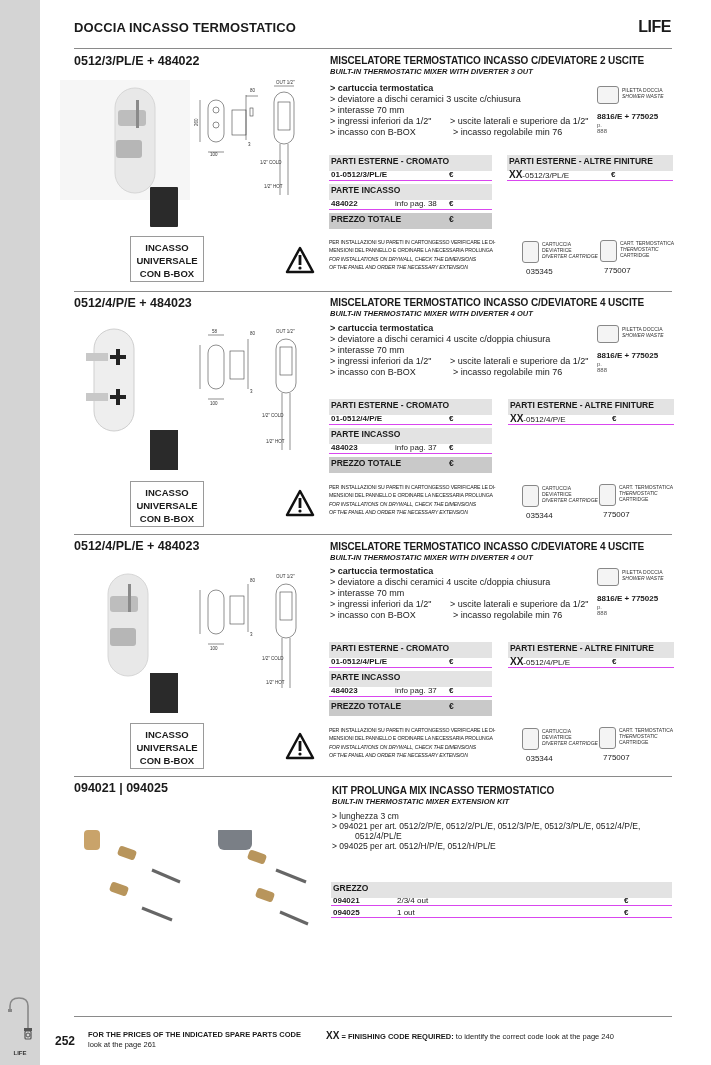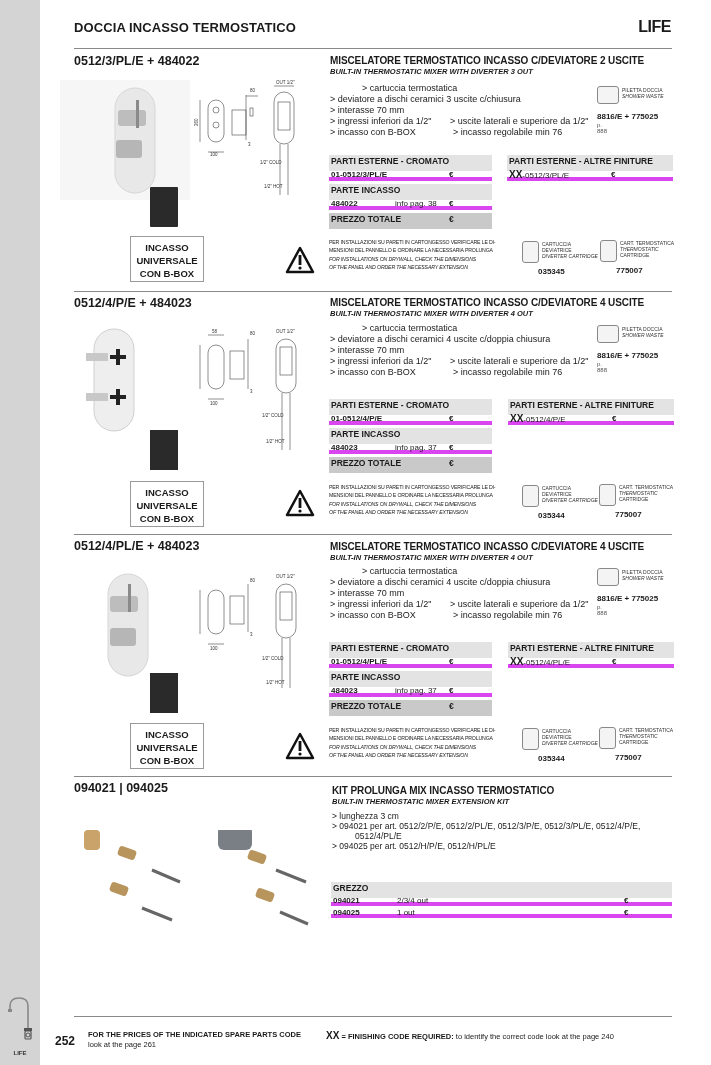--- a/index.html
+++ b/index.html
@@ -14,45 +14,45 @@
   .page-header-brand { position: absolute; right: 40px; top: 18px; font-size: 16px; font-weight: bold; letter-spacing: -0.5px; font-stretch: condensed; }
   .hr { position: absolute; height: 1px; background: #8a8a8a; }
 
   .code-title { position: absolute; font-size: 12.5px; font-weight: bold; }
 
   .prod-title { position: absolute; font-size: 10px; font-weight: bold; letter-spacing: -0.1px; white-space: nowrap; }
   .prod-sub { position: absolute; font-size: 7.5px; font-weight: bold; font-style: italic; white-space: nowrap; }
   .features { position: absolute; font-size: 9px; line-height: 11px; white-space: nowrap; }
   .features .row { height: 11px; position: relative; }
   .features .col2 { position: absolute; left: 120px; top: 0; }
-  .features b { font-weight: normal; margin-left: 32px; }
+  .features b { font-weight: bold; }
 
   .waste { position: absolute; }
   .waste .ico { position: absolute; left: 0; top: 0; width: 22px; height: 18px; border: 1px solid #888; border-radius: 3px; background: #f4f4f4; }
   .waste .lbl { position: absolute; left: 25px; top: 1px; font-size: 5px; line-height: 6px; color: #333; white-space: nowrap; }
   .waste .code { position: absolute; left: 0; top: 26px; font-size: 8px; font-weight: bold; white-space: nowrap; }
   .waste .pg { position: absolute; left: 0; top: 36px; font-size: 6px; color: #555; }
 
   .tbl-head { position: absolute; height: 16px; background: #e3e3e3; font-size: 8.5px; font-weight: bold; line-height: 12px; padding-left: 2px; white-space: nowrap; }
   .tbl-head.dark { background: #c9c9c9; }
-  .tbl-row { position: absolute; height: 13px; font-size: 8px; line-height: 13px; border-bottom: 4px solid #d946ef; white-space: nowrap; }
+  .tbl-row { position: absolute; height: 13px; font-size: 8px; line-height: 13px; border-bottom: 1px solid #d946ef; white-space: nowrap; }
   .tbl-row .c1 { position: absolute; left: 2px; font-weight: bold; }
   .tbl-row .c1n { position: absolute; left: 2px; }
   .tbl-row .c2 { position: absolute; }
   .tbl-row .eur { position: absolute; font-weight: bold; }
   .xx { font-weight: bold; font-size: 10px; }
 
   .warn-text { position: absolute; font-size: 5.2px; line-height: 8.3px; white-space: nowrap; letter-spacing: -0.15px; }
   .warn-text .it { font-style: italic; }
   .warn-tri { position: absolute; width: 30px; height: 28px; }
 
   .cart { position: absolute; }
   .cart .ico { position: absolute; left: 0; top: 0; width: 17px; height: 22px; border: 1px solid #888; border-radius: 3px; background: #f4f4f4; }
   .cart .lbl { position: absolute; left: 20px; top: 0; font-size: 5px; line-height: 6px; color: #333; white-space: nowrap; }
-  .cart .code { position: absolute; left: 16px; top: 26px; font-size: 8px; font-weight: bold; }
+  .cart .code { position: absolute; left: 4px; top: 26px; font-size: 8px; font-weight: normal; }
 
   .incasso-box { position: absolute; width: 74px; height: 46px; border: 1px solid #9a9a9a; text-align: center; font-size: 9.5px; font-weight: bold; line-height: 13px; padding-top: 4px; }
 
   .footer-page { position: absolute; left: 55px; top: 1034px; font-size: 12px; font-weight: bold; }
   .footer-left { position: absolute; left: 88px; top: 1030px; font-size: 7.5px; line-height: 10px; }
   .footer-right { position: absolute; left: 326px; top: 1030px; font-size: 7.5px; line-height: 11px; white-space: nowrap; }
   .footer-right b { font-weight: bold; }
   .footer-right .big { font-size: 10px; font-weight: bold; }
 
   .ext-features { position: absolute; font-size: 8.5px; line-height: 10px; }

